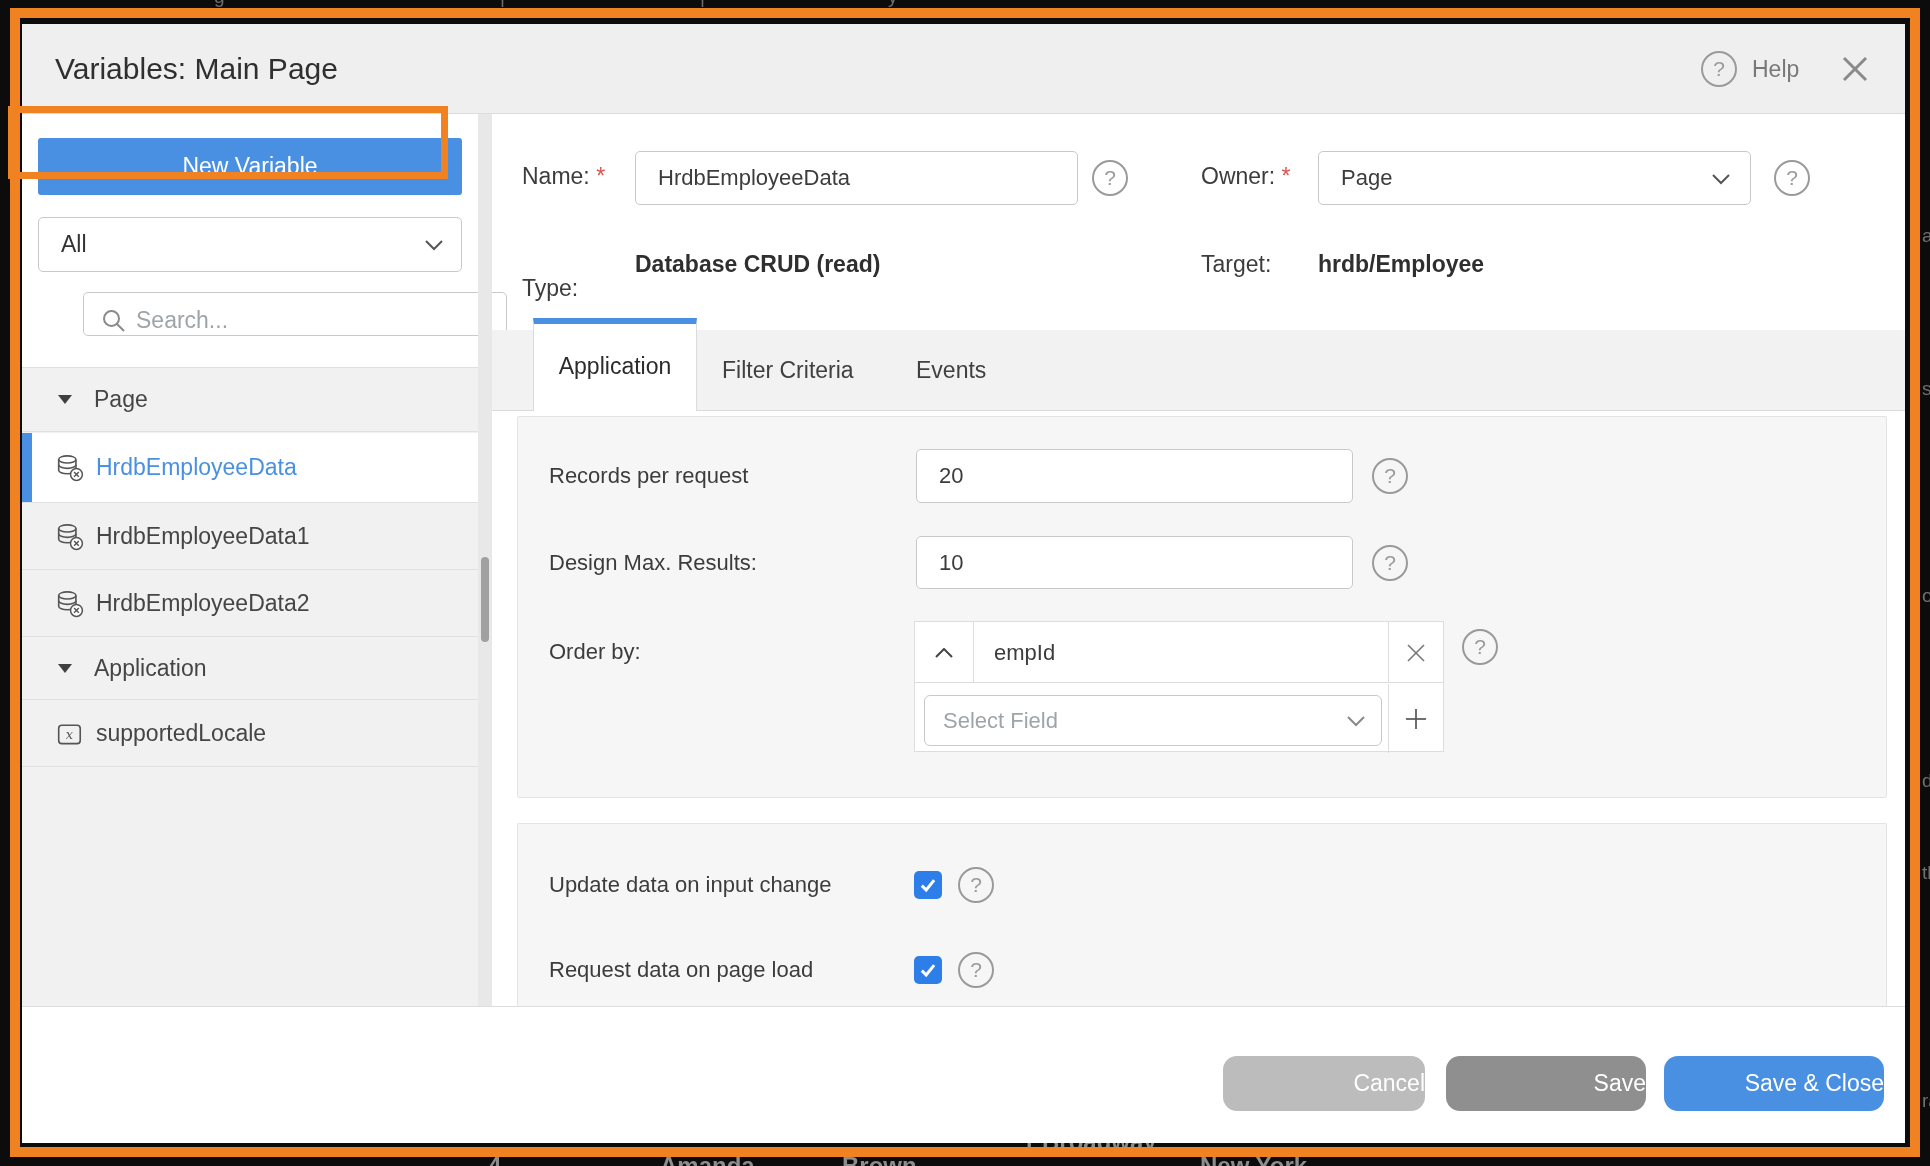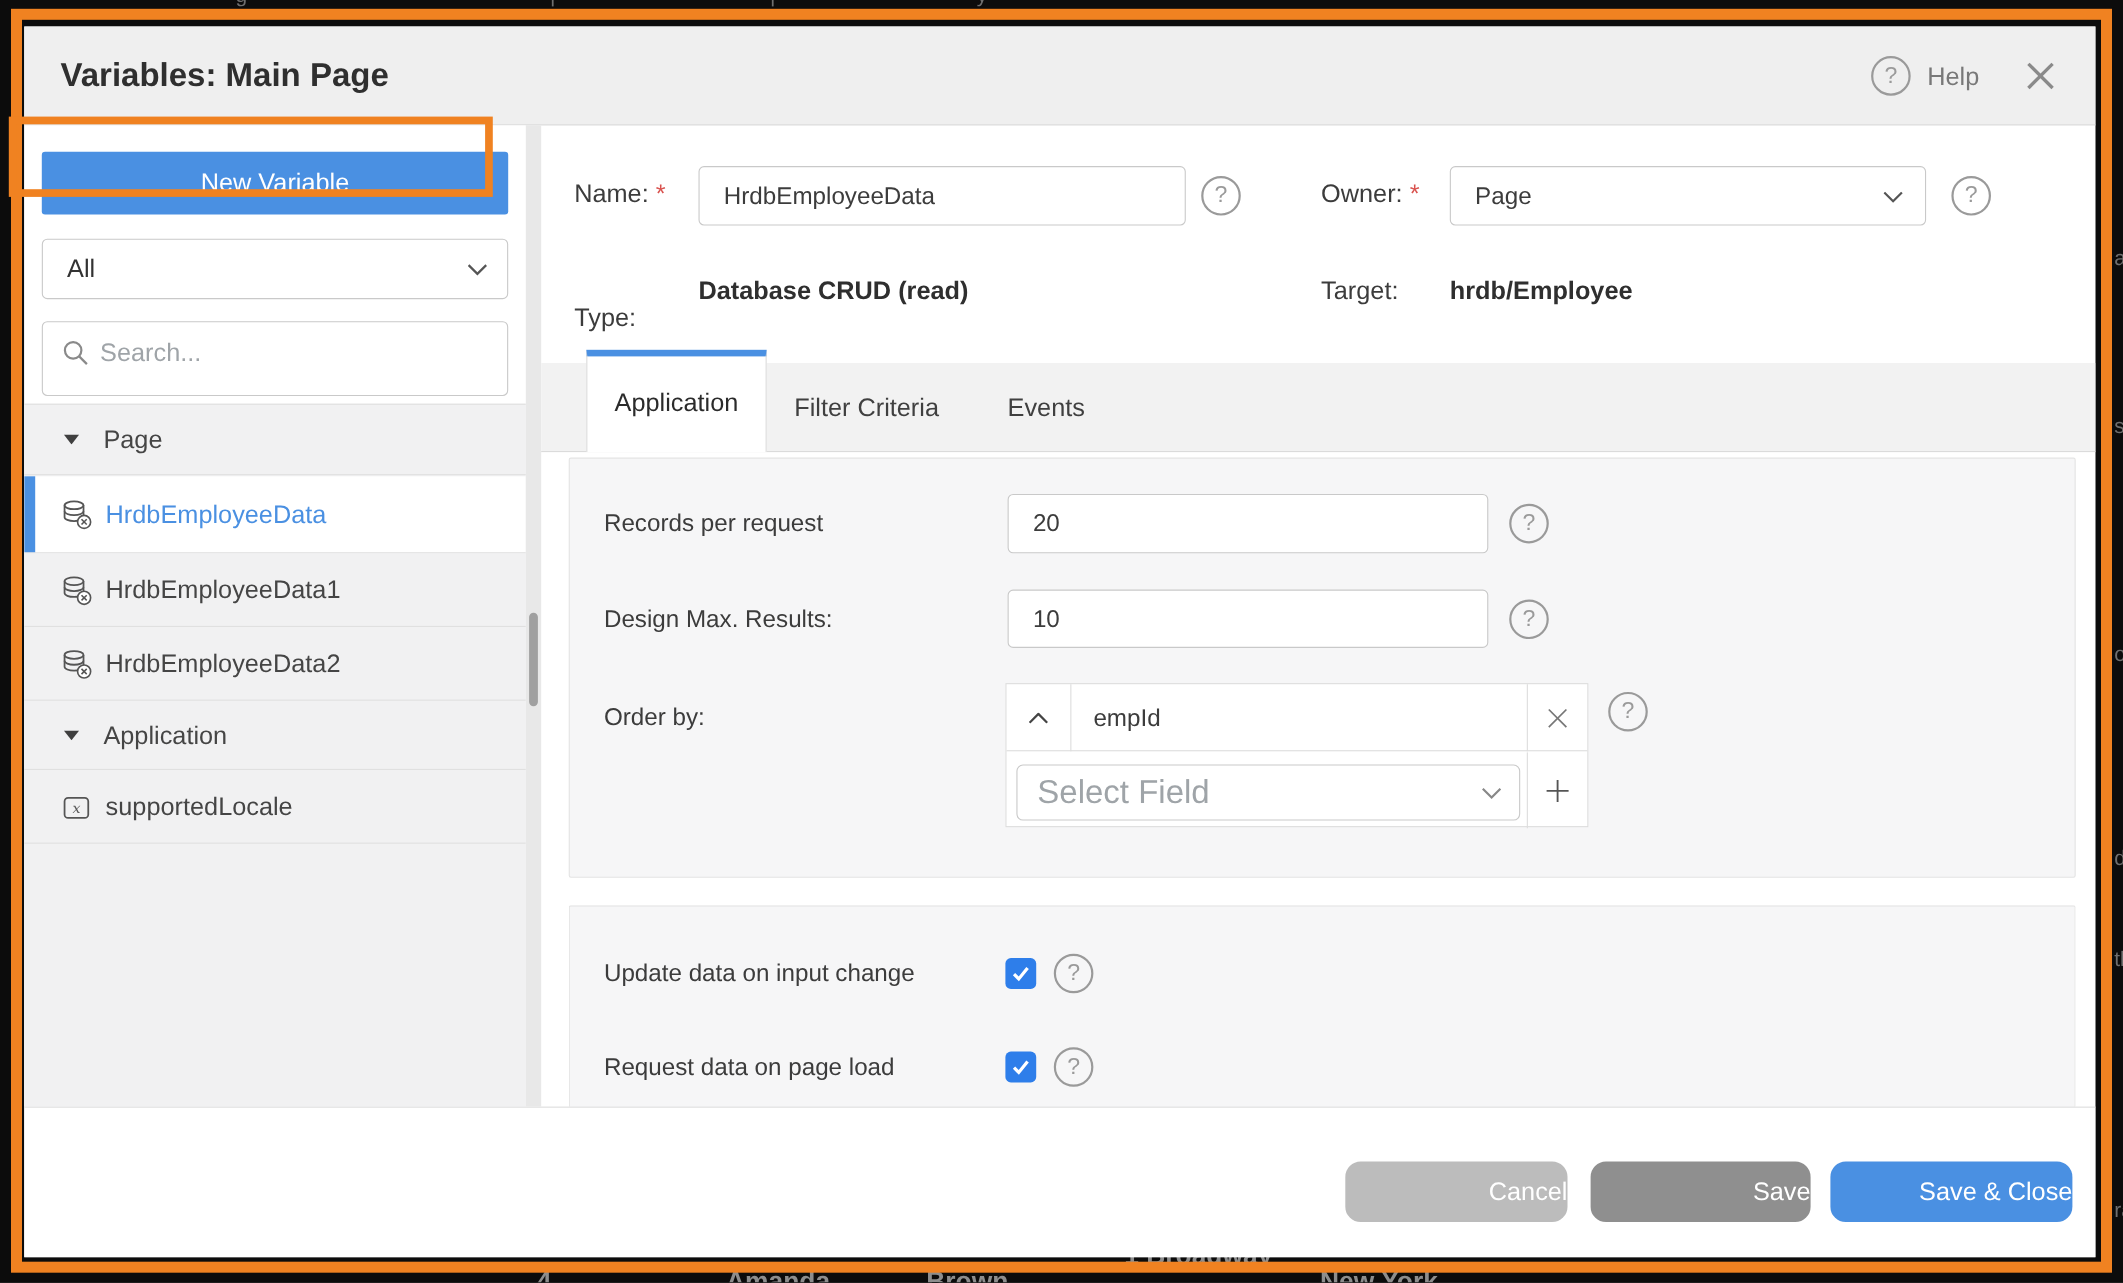--- a/index.html
+++ b/index.html
@@ -22,36 +22,36 @@
     border:7px solid #F08221; z-index:6; pointer-events:none;
   }
   
   #dialog {
     position:absolute; left:22px; top:24px; width:1883px; height:1119px;
     background:#fff; z-index:3; overflow:hidden;
   }
   .abs { position:absolute; }
   
   #hdr { left:0; top:0; width:1883px; height:90px; background:#EFEFEF; border-bottom:1px solid #DCDCDC; }
-  #hdr .title { left:33px; top:0; height:90px; line-height:90px; font-size:30px; font-weight:700; color:#2f2f2f; }
+  #hdr .title { left:33px; top:0; height:90px; line-height:90px; font-size:30px; font-weight:400; color:#2f2f2f; }
   .help-circle {
     width:36px; height:36px; border:2px solid #9a9a9a; border-radius:50%;
     color:#9a9a9a; font-size:21px; text-align:center; line-height:32px; background:transparent;
   }
   #hdr-help-txt { left:1730px; top:0; height:90px; line-height:90px; font-size:23px; color:#787878; }
   
   #sidebar { left:0; top:90px; width:456px; height:892px; background:#fff; }
   #new-var-btn {
     left:16px; top:24px; width:424px; height:57px; background:#4A90E2; border:none;
     color:#fff; font-size:23px; border-radius:3px; text-align:center; line-height:57px; cursor:pointer;
     font-family:inherit;
   }
   .sb-box { left:16px; width:424px; background:#fff; border:1px solid #C9C9C9; border-radius:5px; }
   #all-select { top:103px; height:55px; line-height:53px; font-size:23px; color:#333; padding-left:22px; cursor:pointer; }
-  #search-box { top:178px; height:68px; }
+  #search-box { top:178px; height:44px;margin-left:45px; }
   #search-input {
     position:absolute; left:52px; top:1px; width:360px; height:52px; border:none; outline:none;
     font-size:23px; color:#333; font-family:inherit; background:transparent;
   }
   #search-input::placeholder { color:#9FA4A8; }
   #tree { left:0; top:253px; width:456px; height:639px; background:#F1F1F2; border-top:1px solid #DFDFDF; }
   .tree-row { position:absolute; left:0; width:456px; border-bottom:1px solid #E0E0E0; }
   .tree-row .lbl { position:absolute; left:72px; font-size:23px; color:#454545; }
   .tree-row.item .lbl { left:74px; }
   .tree-row.selected { background:#fff; }
@@ -85,21 +85,21 @@
   #panel1 { left:495px; top:392px; width:1370px; height:382px; }
   #panel2 { left:495px; top:799px; width:1370px; height:184px; border-bottom:none; }
   .plabel { position:absolute; left:31px; font-size:22px; color:#3C3C3C; height:28px; line-height:28px; }
   
   #ob-group { left:396px; top:204px; width:530px; height:131px; background:#fff; border:1px solid #DDDDDD; }
   #ob-row1 { position:absolute; left:0; top:0; width:528px; height:61px; border-bottom:1px solid #DDDDDD; }
   #ob-caret-cell { position:absolute; left:0; top:0; width:59px; height:61px; border-right:1px solid #DDDDDD; cursor:pointer; }
   #ob-x-cell { position:absolute; right:0; top:0; width:55px; height:61px; border-left:1px solid #DDDDDD; cursor:pointer; }
   #ob-field-val { position:absolute; left:79px; top:0; height:61px; line-height:61px; font-size:22px; color:#3C3C3C; }
   #ob-select { position:absolute; left:9px; top:73px; width:458px; height:51px; border:1px solid #C9C9C9; border-radius:6px;
-    background:#fff; line-height:49px; font-size:30px; color:#9FA4A8; padding-left:18px; cursor:pointer; }
+    background:#fff; line-height:49px; font-size:22px; color:#9FA4A8; padding-left:18px; cursor:pointer; }
   #ob-plus-cell { position:absolute; right:0; top:62px; width:55px; height:69px; border-left:1px solid #DDDDDD; cursor:pointer; }
   .cell-center { display:flex; align-items:center; justify-content:center; height:100%; }
   
   .chk { position:absolute; width:28px; height:28px; background:#2E7EEA; border-radius:5px;
     display:flex; align-items:center; justify-content:center; cursor:pointer; }
   
   #footer { left:0; top:982px; width:1883px; height:137px; background:#fff; border-top:1px solid #DDDDDD; }
   .fbtn { position:absolute; top:49px; height:55px; border:none; border-radius:14px; color:#fff;
     font-size:23px; font-family:inherit; cursor:pointer; text-align:right; }
   #btn-cancel { left:1201px; width:202px; background:#BCBCBC; }

